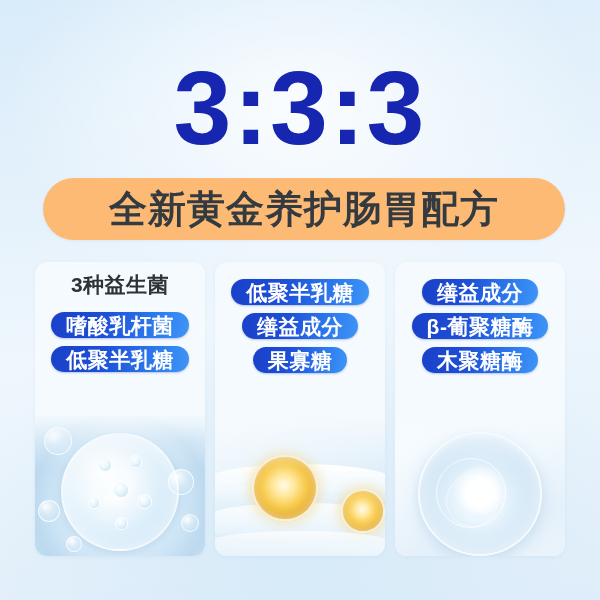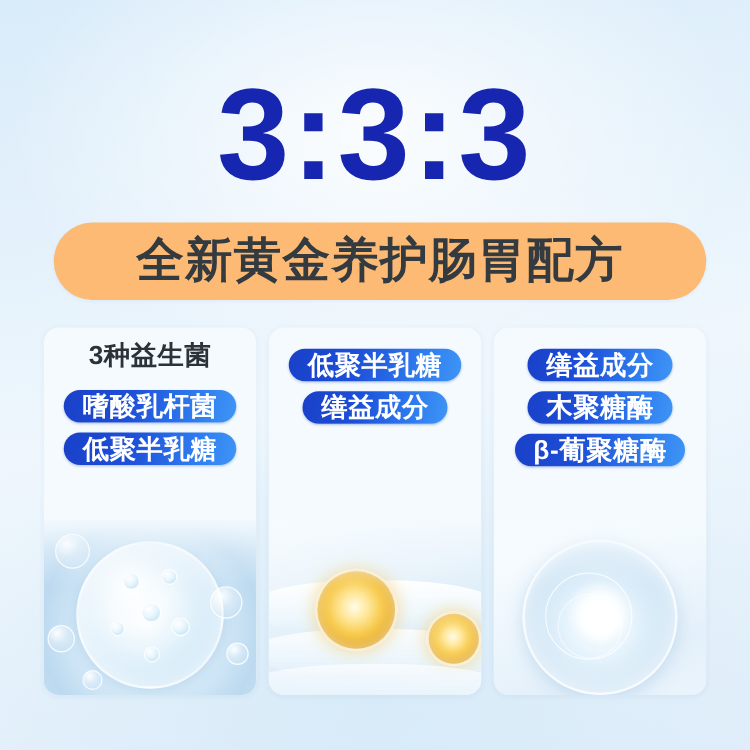--- a/index.html
+++ b/index.html
@@ -284,34 +284,35 @@
         <div class="gold" style="left:22%;top:28%;width:66px;height:66px;"></div>
         <div class="gold" style="left:74%;top:52%;width:44px;height:44px;"></div>
         <div class="wave" style="top:82%;height:34px;opacity:0.7;"></div>
         <div class="art-fade"></div>
       </div>
 
 
       <div class="pill-list">
         <span class="pill">低聚半乳糖</span>
         <span class="pill">缮益成分</span>
+        <span class="pill">果寡糖</span>
       </div>
     </div>
 
     <div class="card">
       <div class="card-art art-bubble">
         <div class="orb"></div>
         <div class="orb-core"></div>
         <div class="streak" style="left:24%;top:30%;width:70px;height:70px;"></div>
         <div class="streak" style="left:30%;top:42%;width:52px;height:52px;opacity:0.7;"></div>
         <div class="art-fade"></div>
       </div>
 
 
       <div class="pill-list">
         <span class="pill">缮益成分</span>
+        <span class="pill">β-葡聚糖酶</span>
         <span class="pill">木聚糖酶</span>
-        <span class="pill">β-葡聚糖酶</span>
       </div>
     </div>
 
   </div>
 </div>
 
 </body></html>

